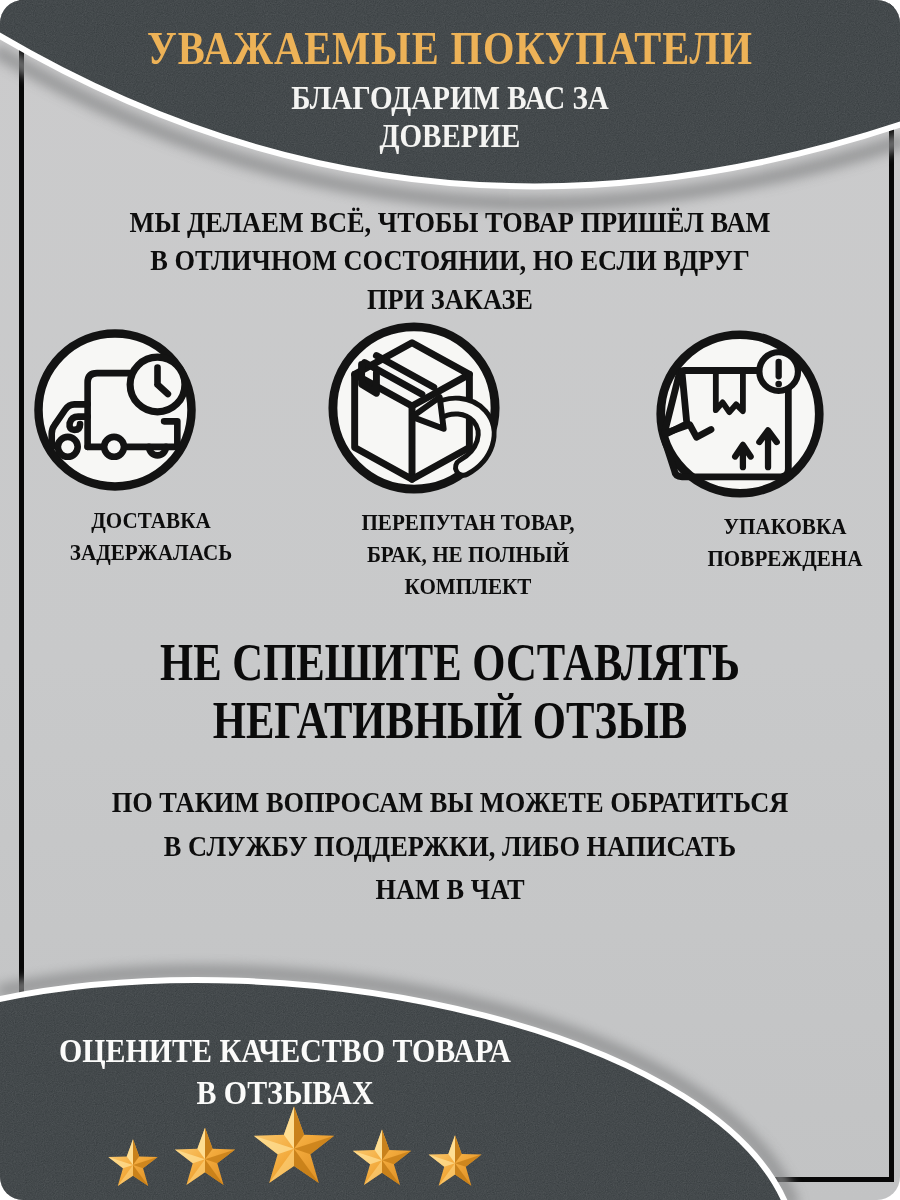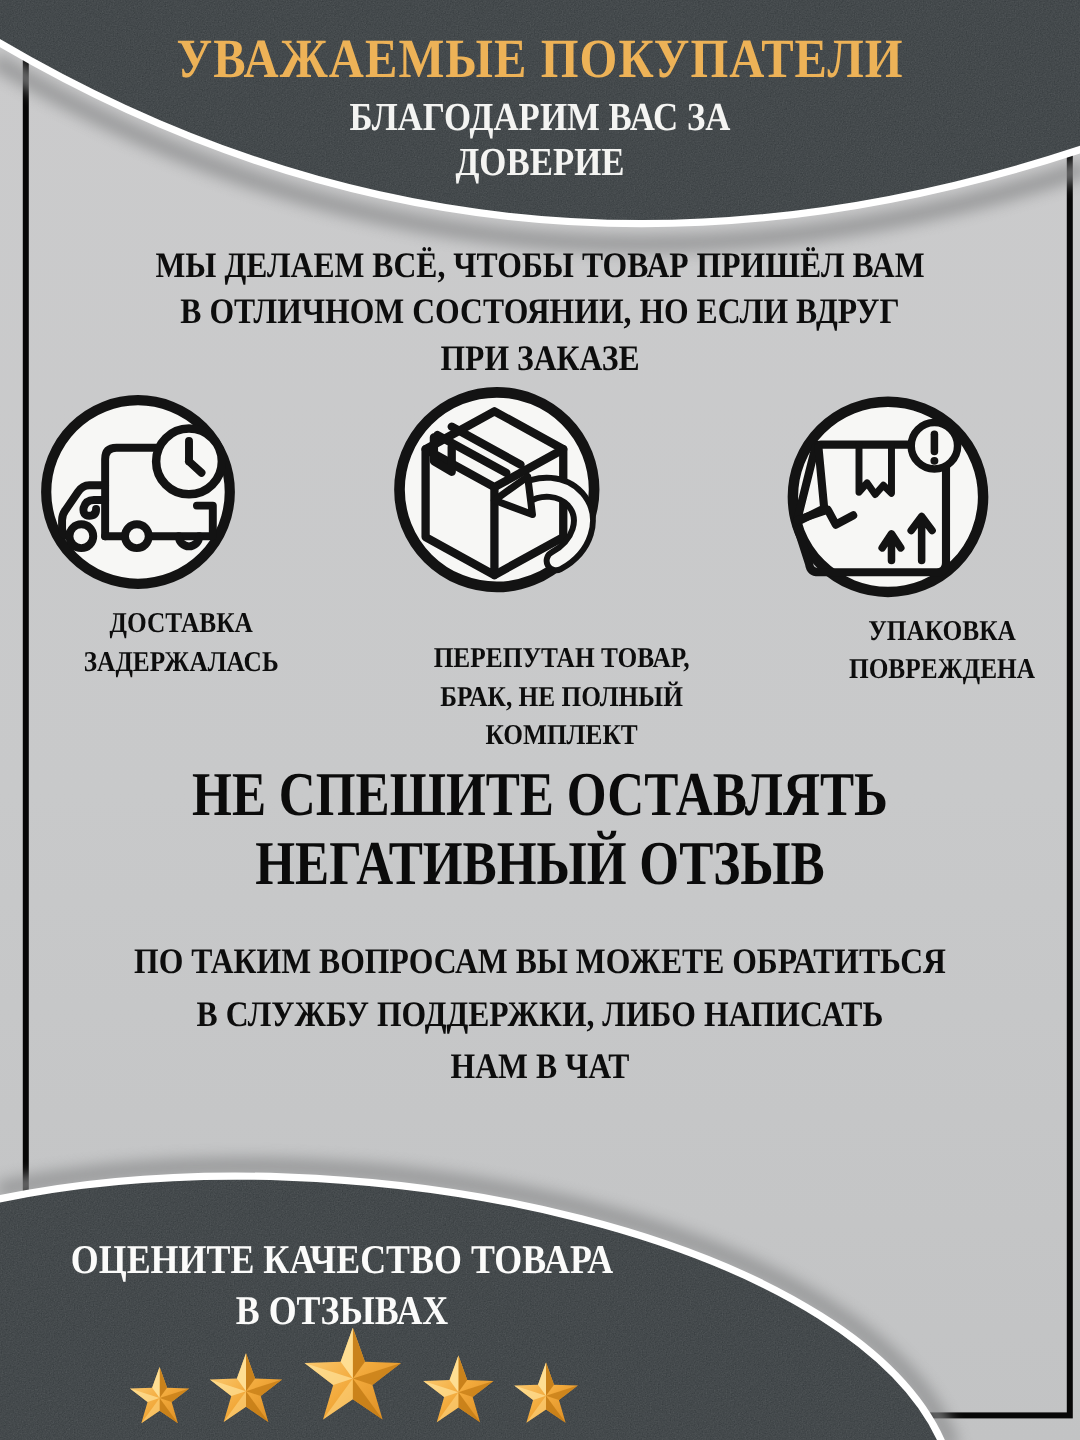--- a/index.html
+++ b/index.html
@@ -1,19 +1,20 @@
 <!DOCTYPE html>
 <html><head>
 <meta charset="utf-8">
 <style>
   html,body{margin:0;padding:0;}
   .page{
     position:relative; width:900px; height:1200px; overflow:hidden;
     background:linear-gradient(180deg,#cbcbcc 0%, #c8c9ca 55%, #c2c3c4 100%);
     font-family:"Liberation Serif","DejaVu Serif",serif;
+    border-radius:23px;
     -webkit-font-smoothing:antialiased;
   }
   .abs{position:absolute;}
   .frame{
     position:absolute; left:19px; right:6px; top:-14px; bottom:18px;
     border:5px solid #070707; z-index:1;
   }
   .arc{z-index:2;}
   .txt{z-index:4; text-align:center; font-weight:700; color:#0d0d0d;}
   .line{display:block; white-space:nowrap;}
@@ -99,21 +100,21 @@
         <circle cx="135" cy="63" r="29" fill="#f7f7f5" stroke-width="7.5"></circle>
         <path d="M 135,63 V 45 M 135,63 L 146,73"></path>
       </g>
     </svg>
     <div class="label cx">
       <span class="line">ДОСТАВКА</span>
       <span class="line">ЗАДЕРЖАЛАСЬ</span>
     </div>
   </div>
 
-  <div class="issue" style="left:325px; top:319px; width:260px;gap:27px;">
+  <div class="issue" style="left:325px; top:319px; width:260px;">
     <svg width="178" height="178" viewBox="0 0 180 180" fill="none" stroke="#131313" stroke-linecap="round" stroke-linejoin="round">
       <circle cx="90" cy="90" r="82" fill="#f7f7f5" stroke-width="9"></circle>
       <g stroke-width="7">
         <path d="M 88,24 L 146,56 L 88,88 L 30,56 Z"></path>
         <path d="M 30,56 V 130 L 88,162 V 88"></path>
         <path d="M 146,56 V 130 L 88,162"></path>
         <path d="M 52,37 L 110,69"></path>
         <path d="M 40,44 L 98,76"></path>
         <path d="M 37,46 L 37,66 L 52,75 L 52,54"></path>
       </g>

